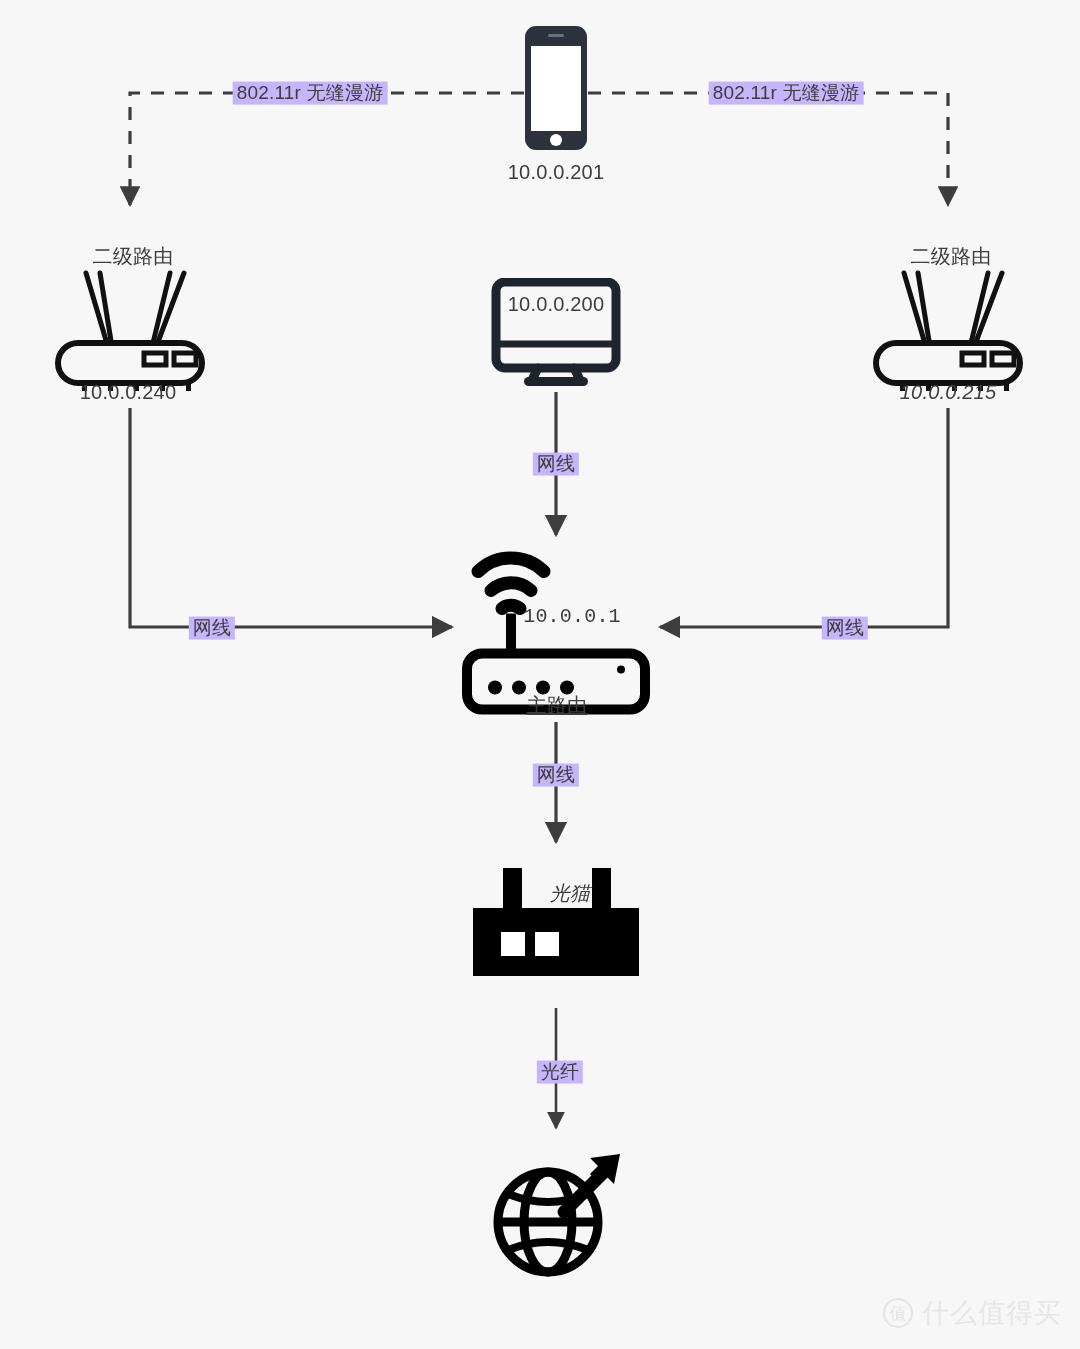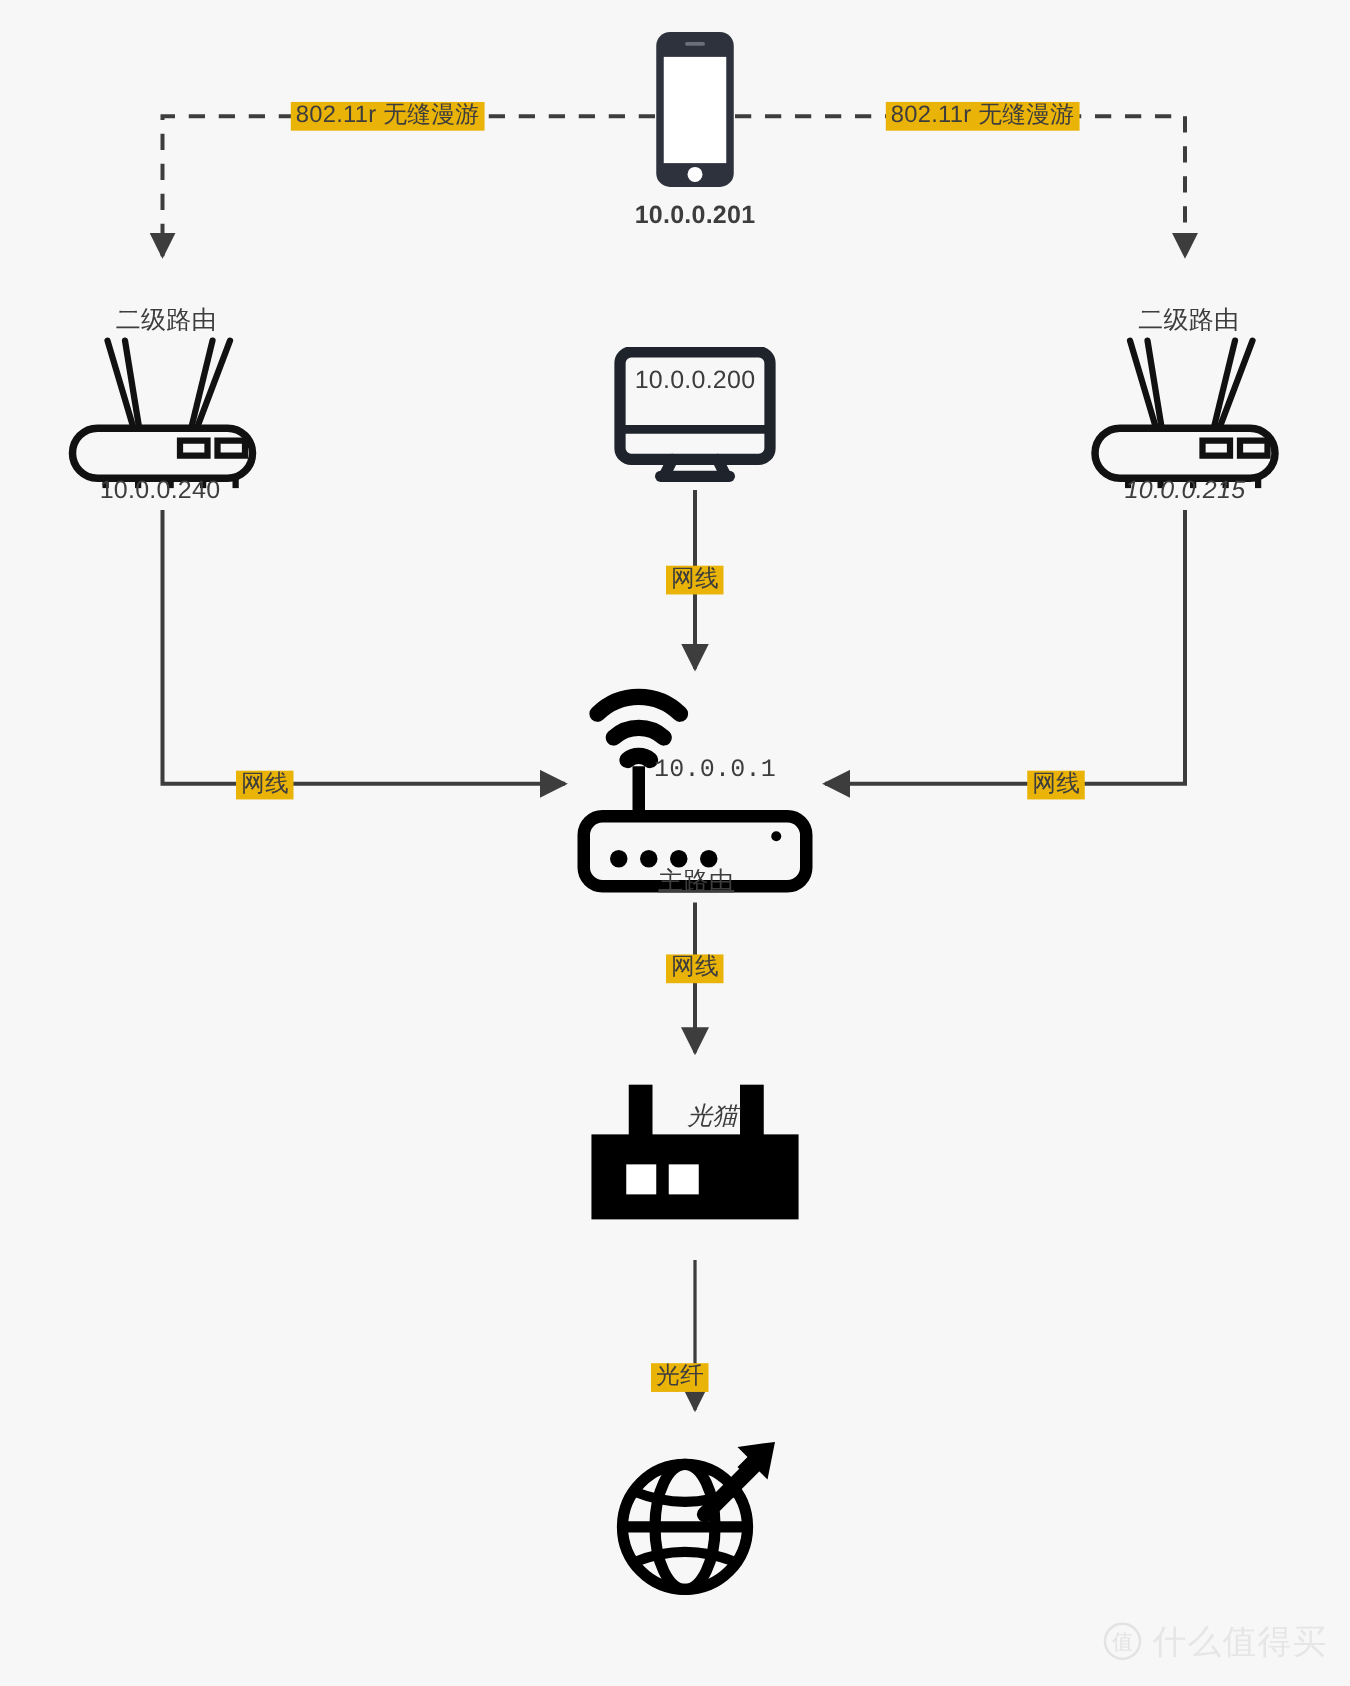--- a/index.html
+++ b/index.html
@@ -21,21 +21,21 @@
     position: absolute;
     left: 0;
     top: 0;
     width: 1080px;
     height: 1349px;
   }
   .edge-label {
     position: absolute;
     font-size: 19px;
     color: #3d3d3d;
-    background: #eab308;
+    background: #c4b5fd;
     padding: 1px 4px;
     white-space: nowrap;
     line-height: 1.1;
     transform: translate(-50%, -50%);
     letter-spacing: 0.2px;
   }
   .node-label {
     position: absolute;
     font-size: 20px;
     color: #3d3d3d;
@@ -120,21 +120,21 @@
   </svg>
 
   <div class="node" style="left:556px; top:90px;">
     <svg width="70" height="130" viewBox="0 0 70 130">
       <rect x="4" y="3" width="62" height="124" rx="11" ry="11" fill="#2e323c"></rect>
       <rect x="10" y="23" width="50" height="85" fill="#ffffff"></rect>
       <rect x="27" y="11" width="16" height="3" rx="1.5" fill="#6a6f7c"></rect>
       <circle cx="35" cy="117" r="6" fill="#ffffff"></circle>
     </svg>
   </div>
-  <div class="node-label" style="left:556px; top:172px;font-weight:bold;">10.0.0.201</div>
+  <div class="node-label" style="left:556px; top:172px;">10.0.0.201</div>
 
   <div class="node" style="left:130px; top:330px;">
     <svg width="160" height="130" viewBox="0 0 160 130">
       <path d="M58 84 L36 10" stroke="#111" stroke-width="5" stroke-linecap="round" fill="none"></path>
       <path d="M62 84 L50 10" stroke="#111" stroke-width="5" stroke-linecap="round" fill="none"></path>
       <path d="M102 84 L120 10" stroke="#111" stroke-width="5" stroke-linecap="round" fill="none"></path>
       <path d="M106 84 L134 10" stroke="#111" stroke-width="5" stroke-linecap="round" fill="none"></path>
       <rect x="8" y="80" width="144" height="40" rx="20" ry="20" fill="#f7f7f7" stroke="#111" stroke-width="6"></rect>
       <rect x="94" y="90" width="22" height="12" fill="none" stroke="#111" stroke-width="5"></rect>
       <rect x="124" y="90" width="22" height="12" fill="none" stroke="#111" stroke-width="5"></rect>
@@ -222,20 +222,20 @@
   <div class="edge-label" style="left:786px; top:93px;">802.11r 无缝漫游</div>
 
   <div class="edge-label" style="left:212px; top:628px;">网线</div>
 
   <div class="edge-label" style="left:845px; top:628px;">网线</div>
 
   <div class="edge-label" style="left:556px; top:464px;">网线</div>
 
   <div class="edge-label" style="left:556px; top:775px;">网线</div>
 
-  <div class="edge-label" style="left:544px; top:1072px;margin-top:30px;">光纤</div>
+  <div class="edge-label" style="left:560px; top:1072px;">光纤</div>
 
   <div id="watermark">
     <div class="wm-logo">值</div>
     <div class="wm-text">什么值得买</div>
   </div>
 
 </div>
 
 </body></html>

